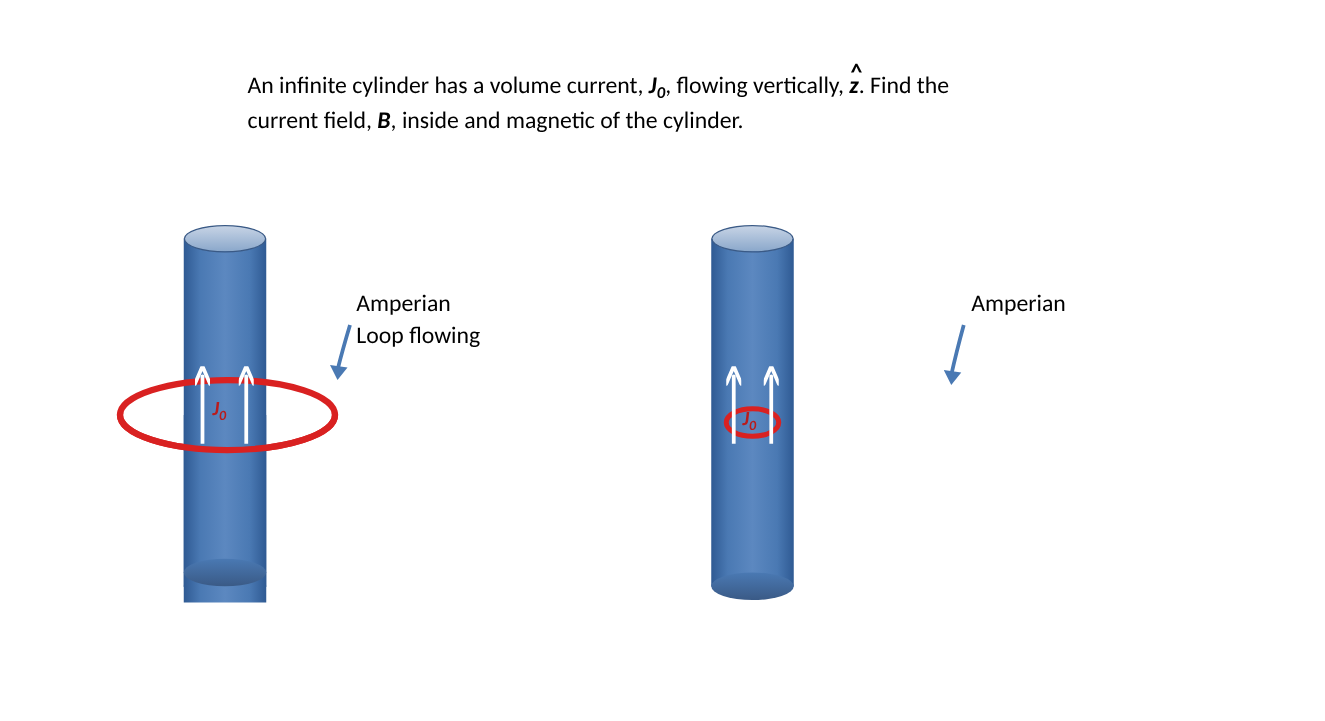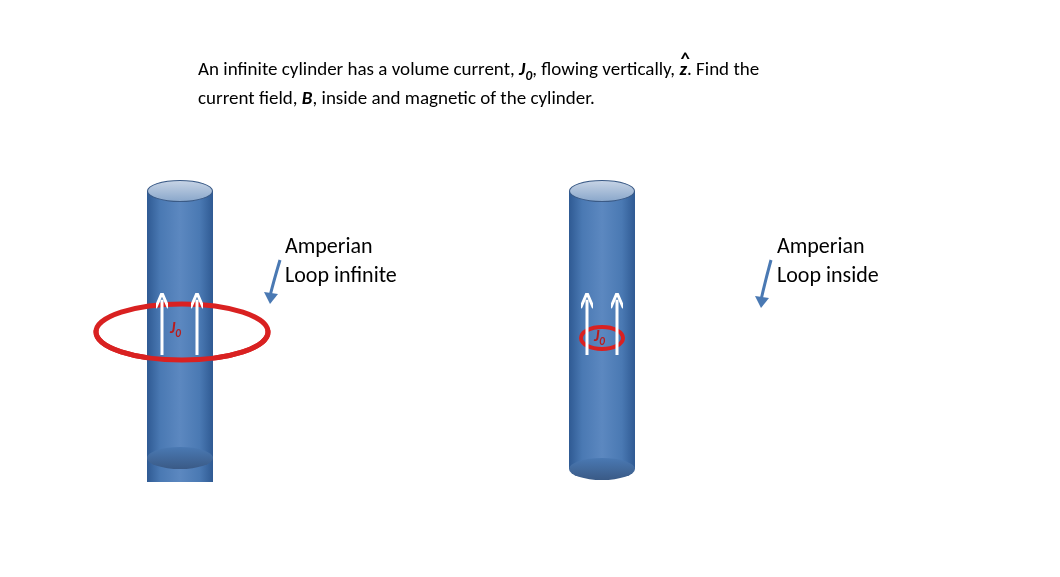--- a/index.html
+++ b/index.html
@@ -122,21 +122,21 @@
       font-weight: bold;
       font-style: italic;
       font-size: 16px;
       z-index: 8;
     }
     .j-label sub { font-size: 0.7em; }
 
     
     .amp-label {
       position: absolute;
-      font-size: 22px;
+      font-size: 19px;
       color: #000;
       line-height: 1.3;
     }
     .pointer-arrow svg { display: block; }
   </style>
 </head>
 <body>
 
 <div class="problem-text">
   <span>An infinite cylinder has a volume current, </span><span class="bold-italic"><span>J</span><sub>0</sub></span><span>, flowing vertically, </span><span class="zhat">z</span><span>.  Find the</span>
@@ -176,21 +176,21 @@
   <svg width="12" height="62" viewBox="0 0 12 62">
     <path d="M6 62 L6 8 M0 14 L6 0 L12 14" stroke="#ffffff" stroke-width="3" fill="none" stroke-linecap="round"></path>
   </svg>
 </div>
 <div class="j-label" style="top:318px;left:170px;">
   <span>J</span><sub>0</sub>
 </div>
 
 <div class="amp-label" style="top:232px;left:285px;width:140px;">
   <div>Amperian</div>
-  <div>Loop infinite</div>
+  <div>Loop flowing</div>
 </div>
 <div class="pointer-arrow" style="position:absolute;top:258px;left:264px;z-index:6;">
   <svg width="20" height="46" viewBox="0 0 20 46">
     <path d="M16 2 Q10 22 6 38" stroke="#4a79b3" stroke-width="3" fill="none"></path>
     <path d="M0 34 L6 46 L14 36 Z" fill="#4a79b3"></path>
   </svg>
 </div>
 
 <div class="cylinder right">
   <div class="cyl-top"></div>
@@ -213,20 +213,19 @@
   <svg viewBox="0 0 48 28">
     <ellipse cx="24" cy="14" rx="21" ry="11" fill="none" stroke="#d92121" stroke-width="4"></ellipse>
   </svg>
 </div>
 <div class="j-label" style="top:326px;left:594px;">
   <span>J</span><sub>0</sub>
 </div>
 
 <div class="amp-label" style="top:232px;left:777px;width:140px;">
   <div>Amperian</div>
-  <div>Loop inside</div>
 </div>
 <div class="pointer-arrow" style="position:absolute;top:258px;left:755px;z-index:6;">
   <svg width="20" height="50" viewBox="0 0 20 50">
     <path d="M16 2 Q10 24 6 42" stroke="#4a79b3" stroke-width="3" fill="none"></path>
     <path d="M0 38 L6 50 L14 40 Z" fill="#4a79b3"></path>
   </svg>
 </div>
 
 </body></html>

